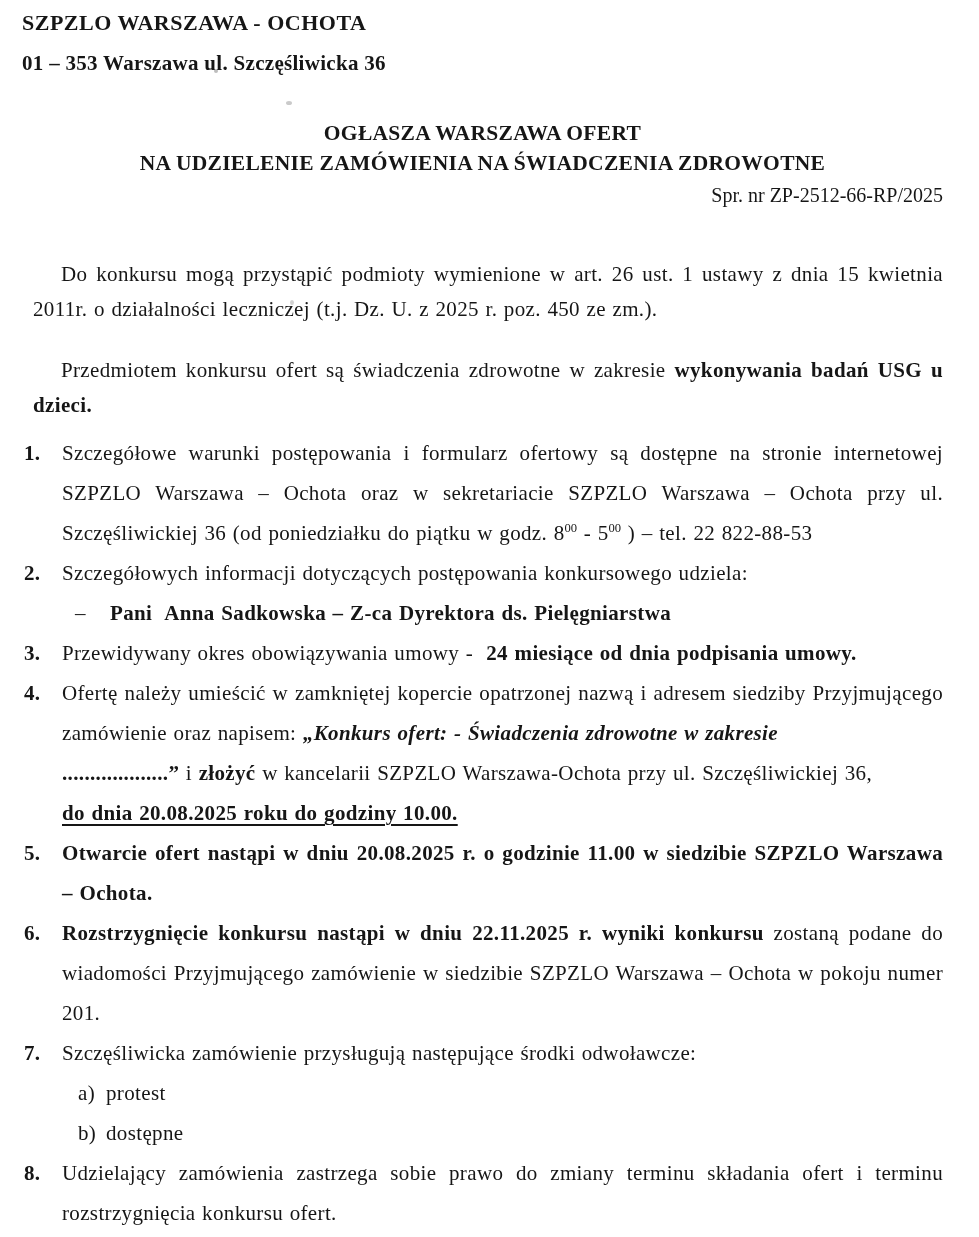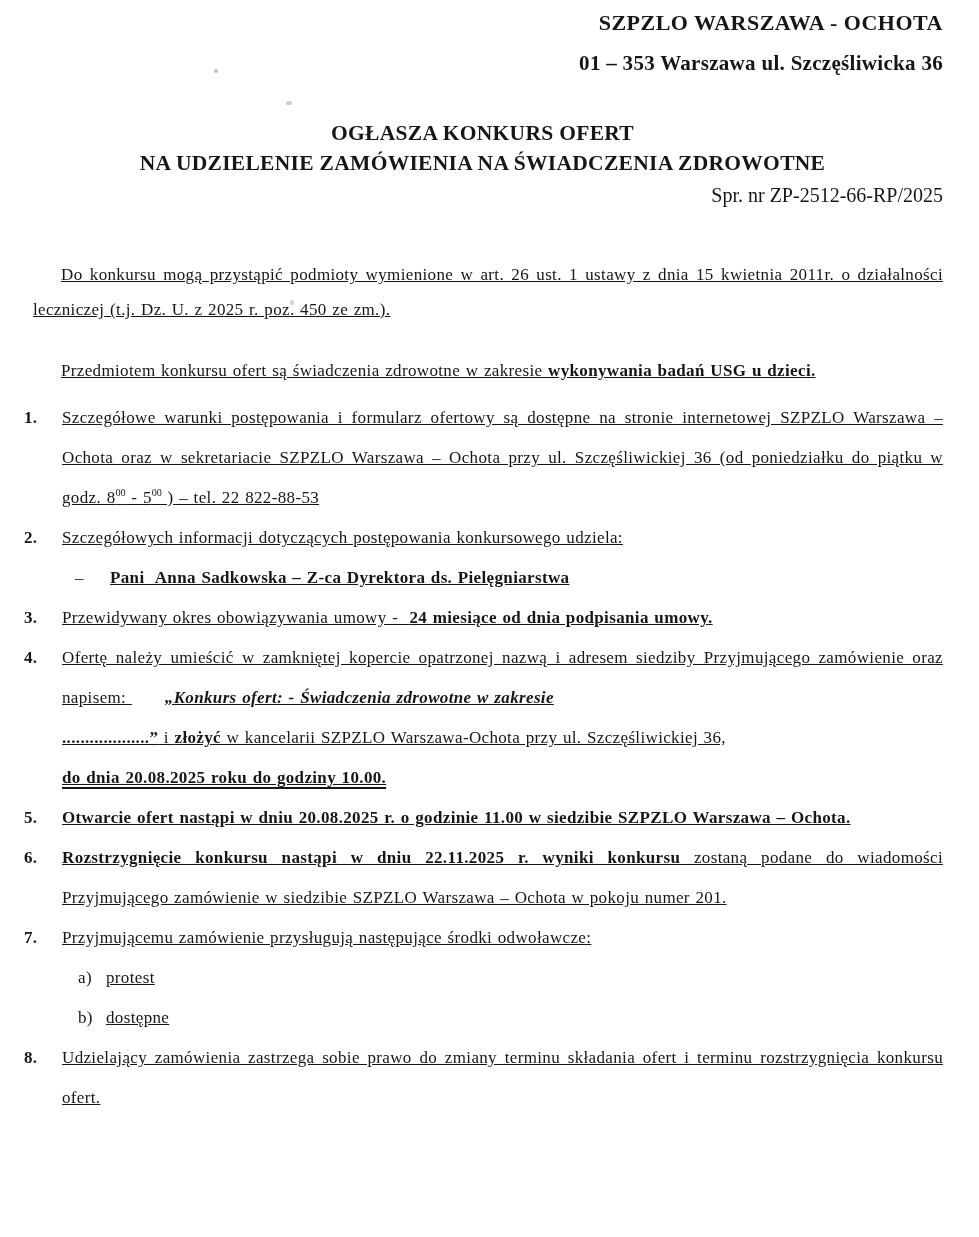--- a/index.html
+++ b/index.html
@@ -9,42 +9,41 @@
     background: #ffffff;
     color: #161616;
     font-family: "Liberation Serif", "DejaVu Serif", serif;
     overflow: hidden;
   }
   .page {
     position: relative;
     width: 100%; height: 100%;
     padding: 6px 36px 0 22px;
   }
-  .doc-header { text-align: right; }
+  .doc-header { text-align: left; }
   .org {
     font-size: 22px; font-weight: bold;
     letter-spacing: 0.5px; line-height: 30px; margin-top: 2px;
   }
   .addr {
     font-size: 21px; font-weight: bold;
     letter-spacing: 0.3px; line-height: 30px; margin-top: 10px;
   }
   .title-block { margin-top: 40px; text-align: center; }
   .title-line {
     font-size: 21.5px; font-weight: bold;
     letter-spacing: 0.3px; line-height: 30px;
   }
   .caseno { font-size: 20px; line-height: 28px; margin-top: 3px; text-align: right; }
 
   .blocks {
     margin-top: 48px;
-    font-size: 17px;
+    font-size: 21px;
     letter-spacing: 0.35px;
     word-spacing: 1px;
-    text-decoration: underline;
   }
   .block { position: relative; }
   .para {
     margin: 0 0 26px 11px;
     text-indent: 28px;
     text-align: justify;
     line-height: 35px;
   }
   .para + .para { margin-bottom: 10px; }
   .item {
@@ -53,56 +52,56 @@
     line-height: 40px;
   }
   .marker { position: absolute; left: 0; top: 0; }
   .item > .marker { left: 2px; }
   .sub-dash { padding-left: 88px; line-height: 40px; }
   .sub-dash > .marker { left: 53px; }
   .sub-letter { padding-left: 84px; line-height: 40px; }
   .sub-letter > .marker { left: 56px; }
 
   .b { font-weight: bold; }
-  .i { font-style: italic; margin-left: 33px; }
+  .i { font-style: italic; }
   .u { text-decoration: underline; text-decoration-thickness: 2px; text-underline-offset: 4px; }
   sup { font-size: 0.6em; line-height: 0; vertical-align: super; letter-spacing: 0; }
 
   .speck { position: absolute; background: #bdbdbd; border-radius: 50%; }
   .speck-1 { left: 214px; top: 69px;  width: 4px; height: 4px; }
   .speck-2 { left: 286px; top: 101px; width: 6px; height: 4px; opacity: .8; }
   .speck-3 { left: 290px; top: 300px; width: 4px; height: 5px; opacity: .7; }
 </style>
 </head>
 <body style="color: rgb(22, 22, 22); background: rgb(255, 255, 255);">
 
 <div class="page">
 
   <div class="doc-header">
     <div class="org">SZPZLO WARSZAWA - OCHOTA</div>
     <div class="addr">01 – 353 Warszawa ul. Szczęśliwicka 36</div>
   </div>
 
   <div class="title-block">
-    <div class="title-line">OGŁASZA KONKURS OFERT</div>
+    <div class="title-line">OGŁASZA WARSZAWA OFERT</div>
     <div class="title-line">NA UDZIELENIE ZAMÓWIENIA NA ŚWIADCZENIA ZDROWOTNE</div>
     <div class="caseno">Spr. nr ZP-2512-66-RP/2025</div>
   </div>
 
   <div class="blocks">
       <div class="block para"><span>Do konkursu mogą przystąpić podmioty wymienione w art. 26 ust. 1 ustawy z dnia 15 kwietnia 2011r. o działalności leczniczej (t.j. Dz. U. z 2025 r. poz. 450 ze zm.).</span></div>
       <div class="block para"><span>Przedmiotem konkursu ofert są świadczenia zdrowotne w zakresie </span><span class="b">wykonywania badań USG u dzieci.</span></div>
       <div class="block item"><span class="marker b">1.</span><span>Szczegółowe warunki postępowania i formularz ofertowy są dostępne na stronie internetowej SZPZLO Warszawa – Ochota oraz w sekretariacie SZPZLO Warszawa – Ochota przy ul. Szczęśliwickiej 36 (od poniedziałku do piątku w godz. 8</span><sup>00</sup><span> - 5</span><sup>00</sup><span> ) – tel. 22 822-88-53</span></div>
       <div class="block item"><span class="marker b">2.</span><span>Szczegółowych informacji dotyczących postępowania konkursowego udziela:</span></div>
       <div class="block sub-dash"><span class="marker">–</span><span class="b">Pani&nbsp; Anna Sadkowska – Z-ca Dyrektora ds. Pielęgniarstwa</span></div>
       <div class="block item"><span class="marker b">3.</span><span>Przewidywany okres obowiązywania umowy - &nbsp;</span><span class="b">24 miesiące od dnia podpisania umowy.</span></div>
       <div class="block item"><span class="marker b">4.</span><span>Ofertę należy umieścić w zamkniętej kopercie opatrzonej nazwą i adresem siedziby Przyjmującego zamówienie oraz napisem: </span><span class="b i">„Konkurs ofert: - Świadczenia zdrowotne w zakresie</span><br><span class="b">...................”</span><span> i </span><span class="b">złożyć</span><span> w kancelarii SZPZLO Warszawa-Ochota przy ul. Szczęśliwickiej 36,</span><br><span class="b u">do dnia 20.08.2025 roku do godziny 10.00.</span></div>
       <div class="block item"><span class="marker b">5.</span><span class="b">Otwarcie ofert nastąpi w dniu 20.08.2025 r. o godzinie 11.00 w siedzibie SZPZLO Warszawa – Ochota.</span></div>
       <div class="block item"><span class="marker b">6.</span><span class="b">Rozstrzygnięcie konkursu nastąpi w dniu 22.11.2025 r. wyniki konkursu </span><span>zostaną podane do wiadomości Przyjmującego zamówienie w siedzibie SZPZLO Warszawa – Ochota w pokoju numer 201.</span></div>
-      <div class="block item"><span class="marker b">7.</span><span>Przyjmującemu zamówienie przysługują następujące środki odwoławcze:</span></div>
+      <div class="block item"><span class="marker b">7.</span><span>Szczęśliwicka zamówienie przysługują następujące środki odwoławcze:</span></div>
       <div class="block sub-letter"><span class="marker">a)</span><span>protest</span></div>
       <div class="block sub-letter"><span class="marker">b)</span><span>dostępne</span></div>
       <div class="block item"><span class="marker b">8.</span><span>Udzielający zamówienia zastrzega sobie prawo do zmiany terminu składania ofert i terminu rozstrzygnięcia konkursu ofert.</span></div>
     </div>
 
   <div class="speck speck-1"></div>
   <div class="speck speck-2"></div>
   <div class="speck speck-3"></div>
 
 </div>

